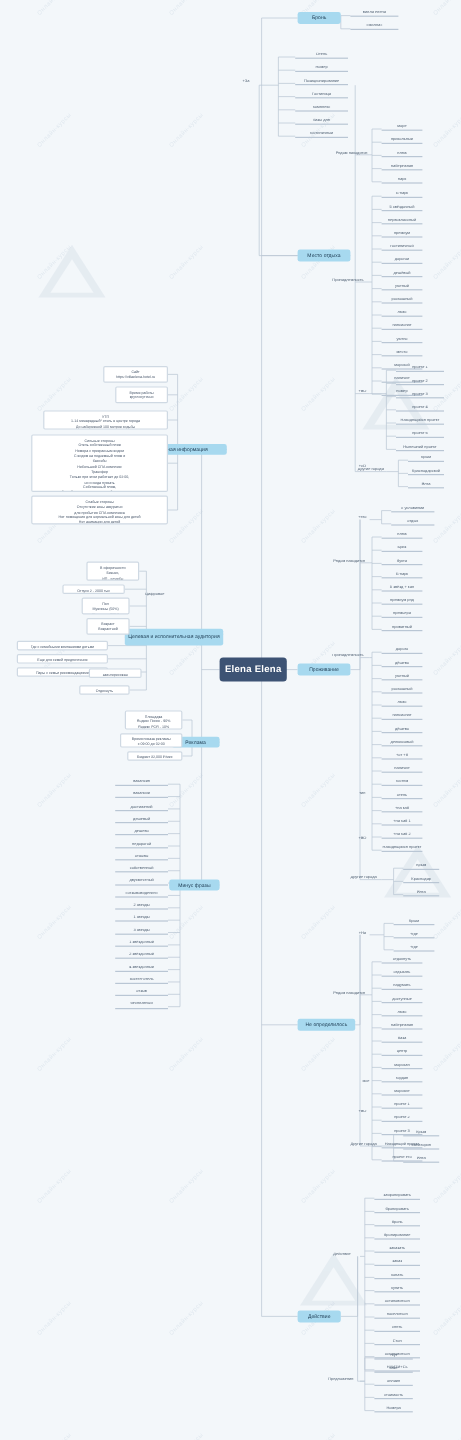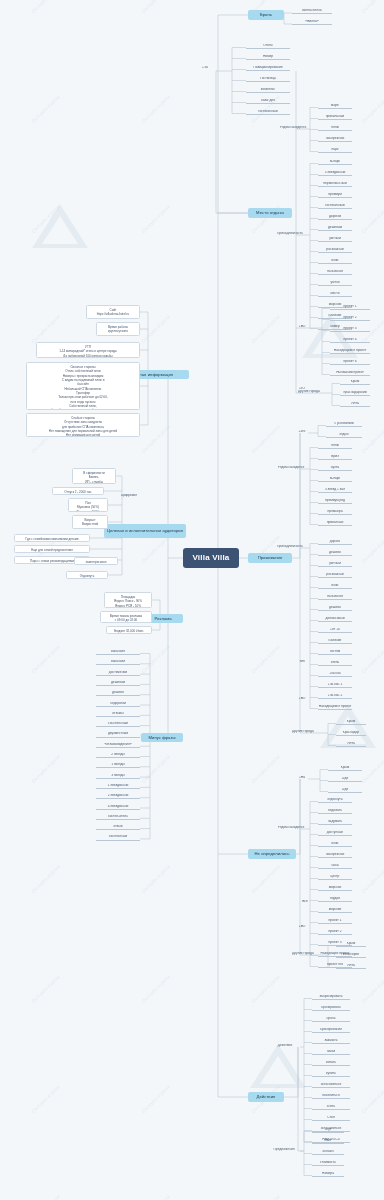--- a/index.html
+++ b/index.html
@@ -382,21 +382,21 @@
       <path d="M150,777.1 H140" stroke="#b9c6d4" stroke-width="0.6" fill="none"></path>
       <path d="M150,787.4 H140" stroke="#b9c6d4" stroke-width="0.6" fill="none"></path>
       <path d="M150,797.7 H140" stroke="#b9c6d4" stroke-width="0.6" fill="none"></path>
       <path d="M150,808 H140" stroke="#b9c6d4" stroke-width="0.6" fill="none"></path>
       <path d="M150,818.3 H140" stroke="#b9c6d4" stroke-width="0.6" fill="none"></path>
       <path d="M150,828.6 H140" stroke="#b9c6d4" stroke-width="0.6" fill="none"></path>
       <path d="M150,838.9 H140" stroke="#b9c6d4" stroke-width="0.6" fill="none"></path>
       <path d="M141,737.5 H150" stroke="#b9c6d4" stroke-width="0.6" fill="none"></path>
     </svg>
 
-  <div class="node root" style="left:183px; top:548px; width:56px;">Villa Villa</div>
+  <div class="node root" style="left:183px; top:548px; width:56px;">Elena Elena</div>
 
 <div class="node chip" style="left: 248px; top: 10px; width: 36px; height: 10px;">Бронь</div>
     <div class="node chip" style="left: 248px; top: 208px; width: 44px; height: 10px;">Место отдыха</div>
     <div class="node chip" style="left: 248px; top: 553px; width: 44px; height: 10px;">Проживание</div>
     <div class="node chip" style="left: 248px; top: 849px; width: 48px; height: 10px;">Не определилось</div>
     <div class="node chip" style="left: 248px; top: 1092px; width: 36px; height: 10px;">Действие</div>
     <div class="node chip" style="left: 111px; top: 370px; width: 78px; height: 9px;">Основная информация</div>
     <div class="node chip" style="left: 104px; top: 524px; width: 82px; height: 14px; line-height: 1.3;">Целевая и исполнительная аудитория</div>
     <div class="node chip" style="left: 143px; top: 614px; width: 40px; height: 9px;">Реклама</div>
     <div class="node chip" style="left: 141px; top: 733px; width: 42px; height: 9px;">Минус фразы</div>

